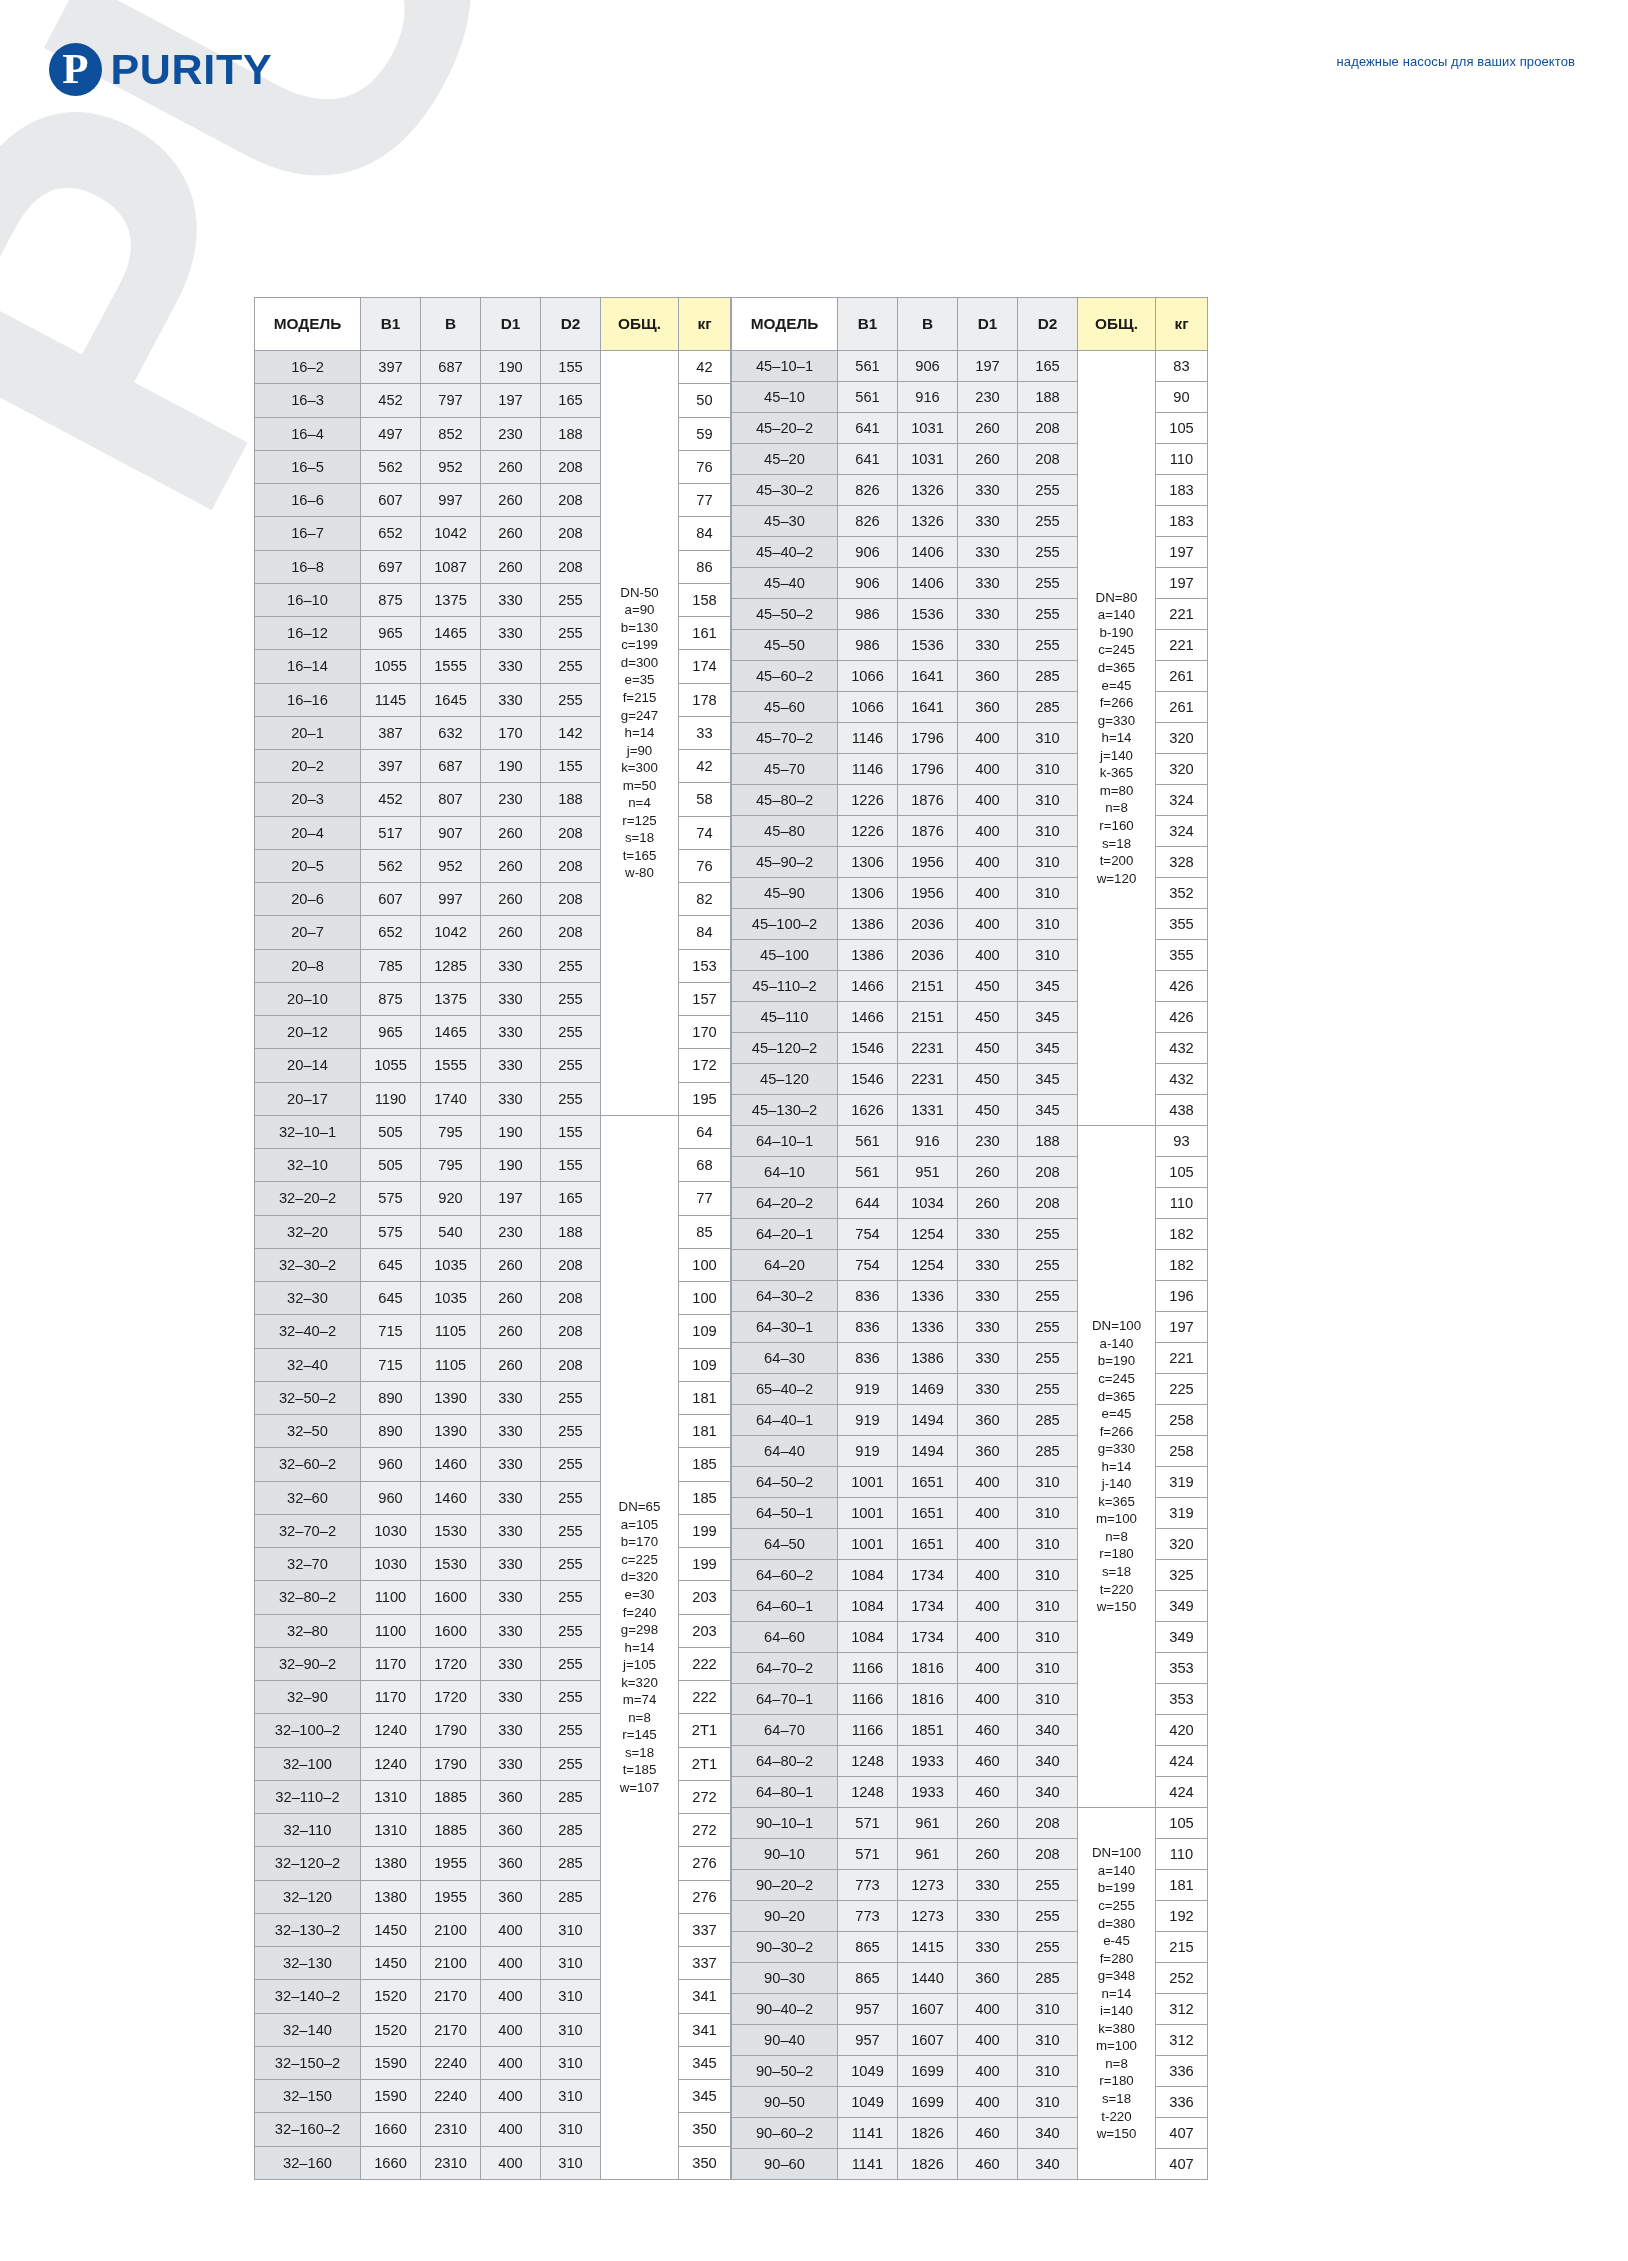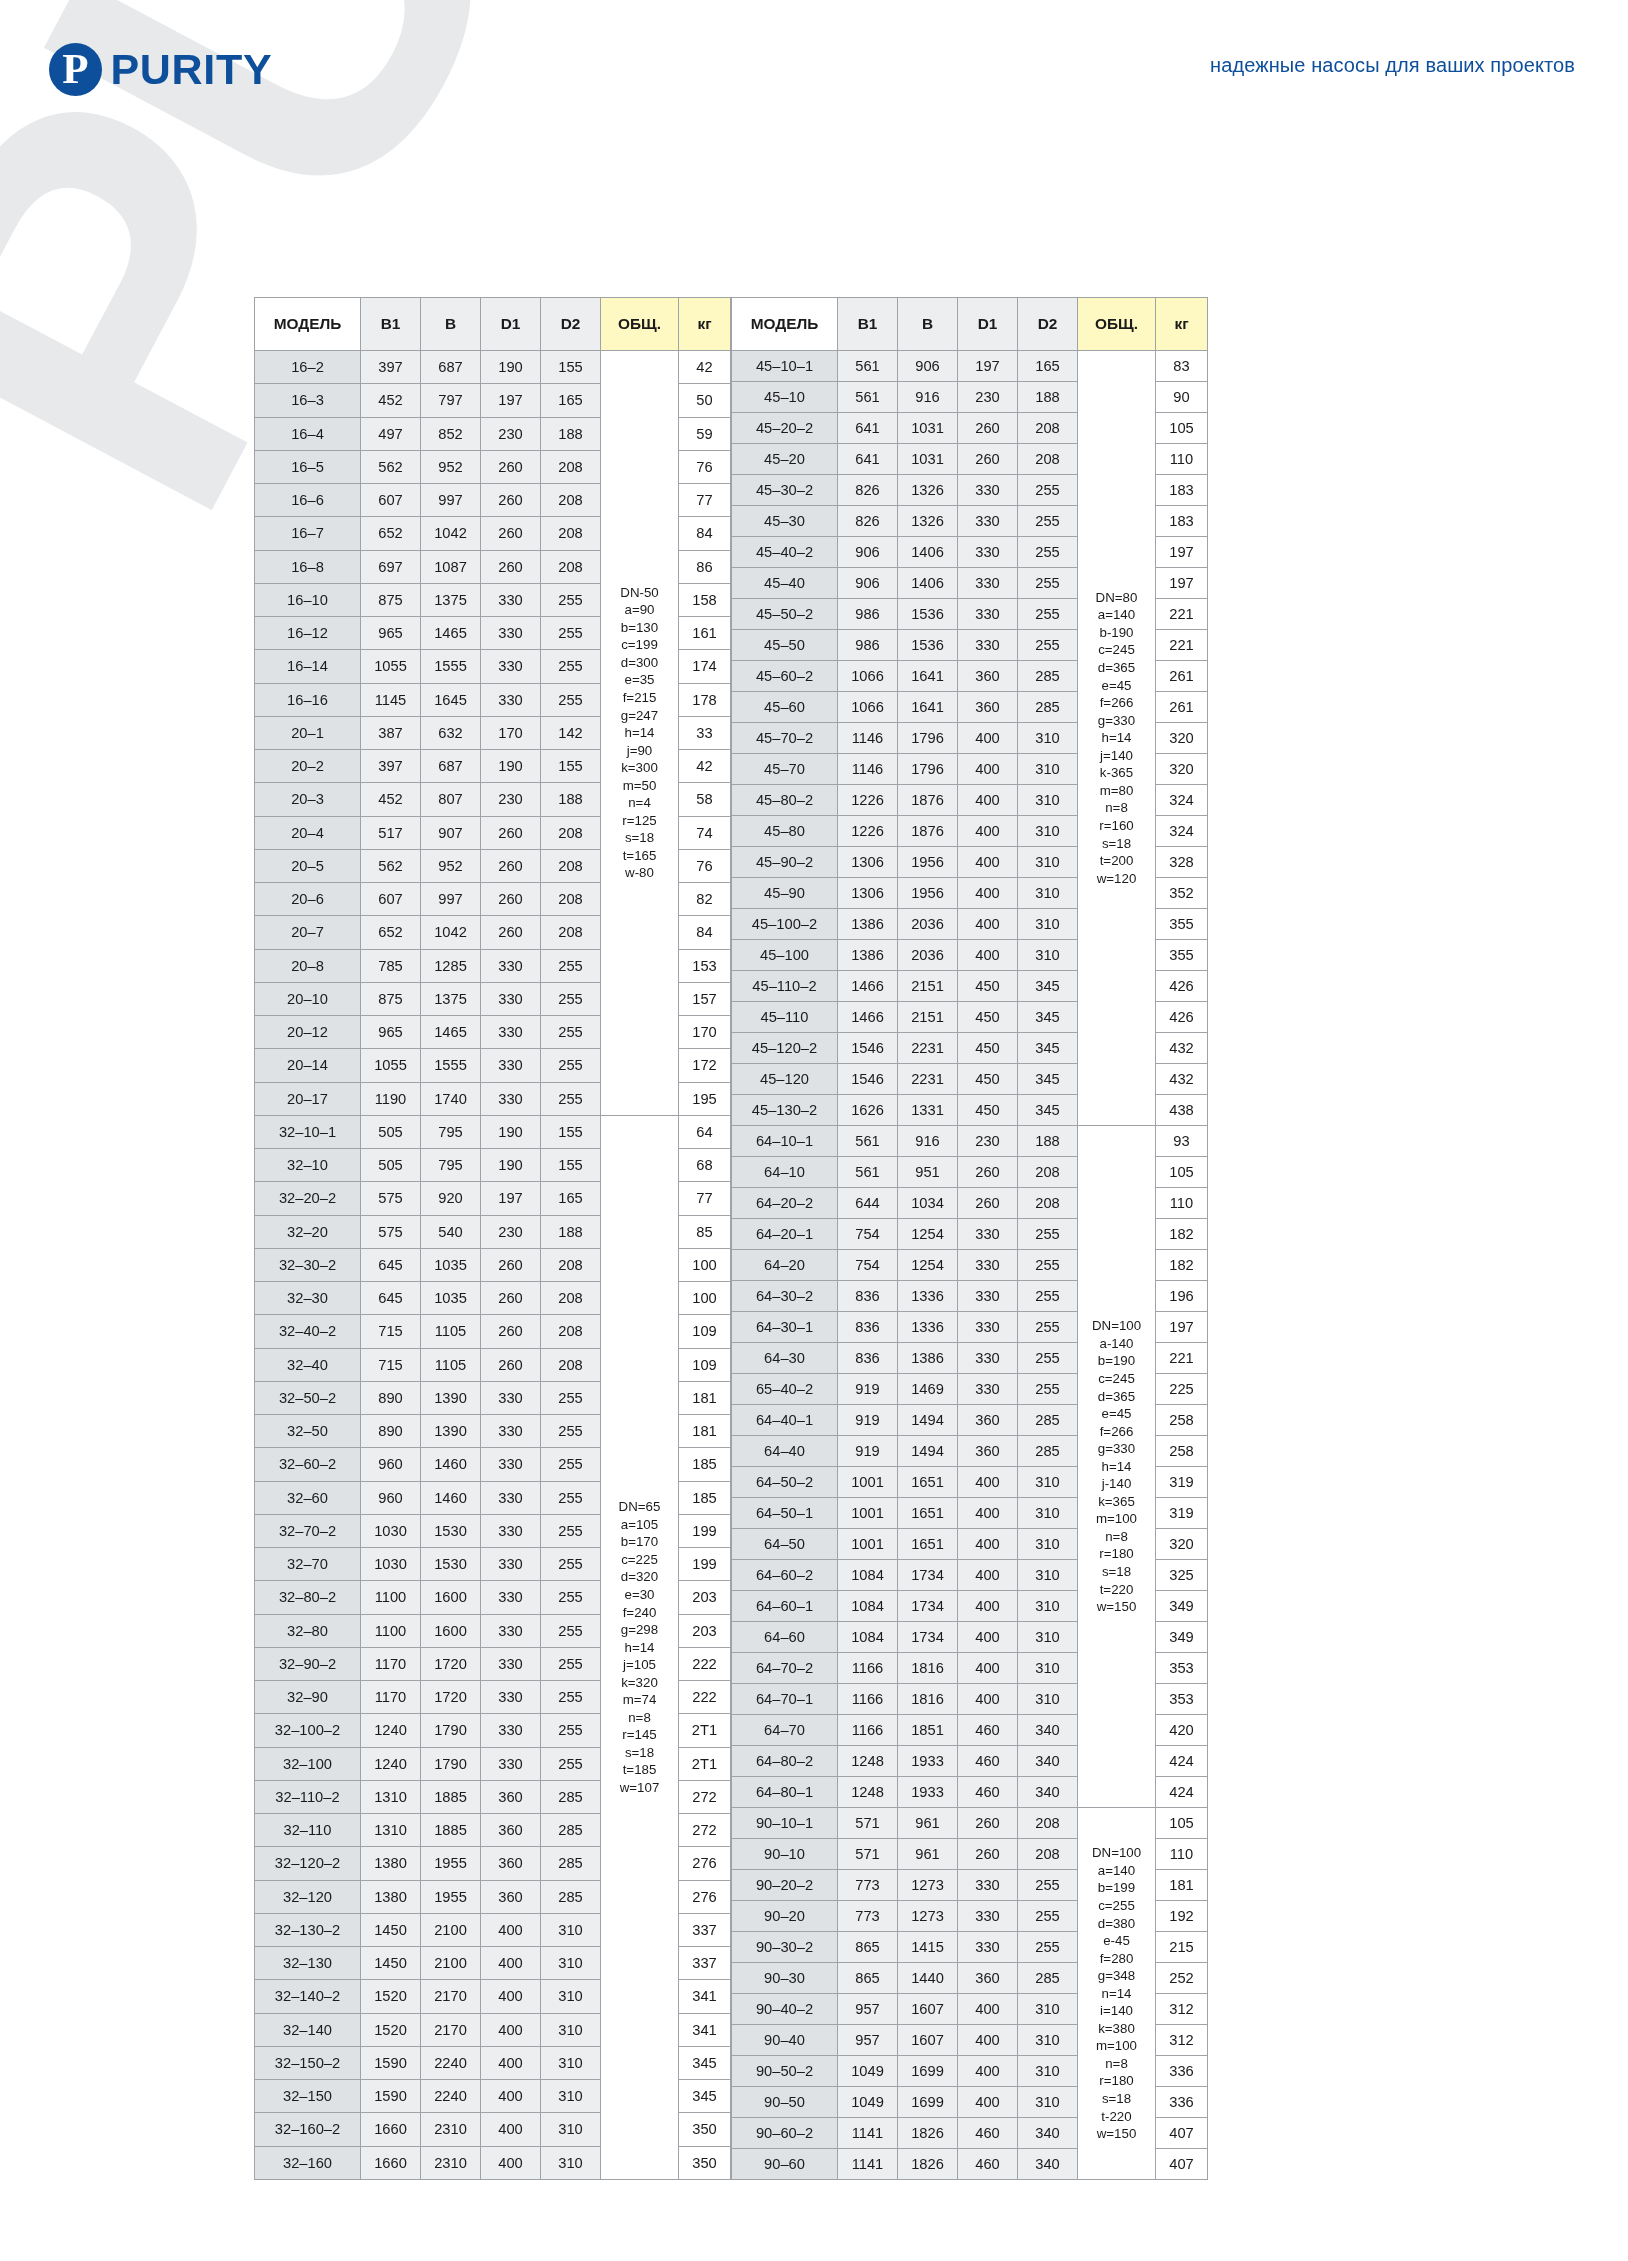--- a/index.html
+++ b/index.html
@@ -78,21 +78,21 @@
     font-weight: bold;
     font-size: 43px;
     color: #0e4f9b;
     letter-spacing: 0.7px;
     margin-left: 8.4px;
   }
   .tagline {
     position: absolute;
     right: 54px;
     top: 54px;
-    font-size: 20px;
+    font-size: 13px;
     color: #0e4f9b;
     letter-spacing: 0.1px;
   }
 
   
   .tables {
     position: absolute;
     top: 297px;
     left: 0; right: 0;
     display: flex;

